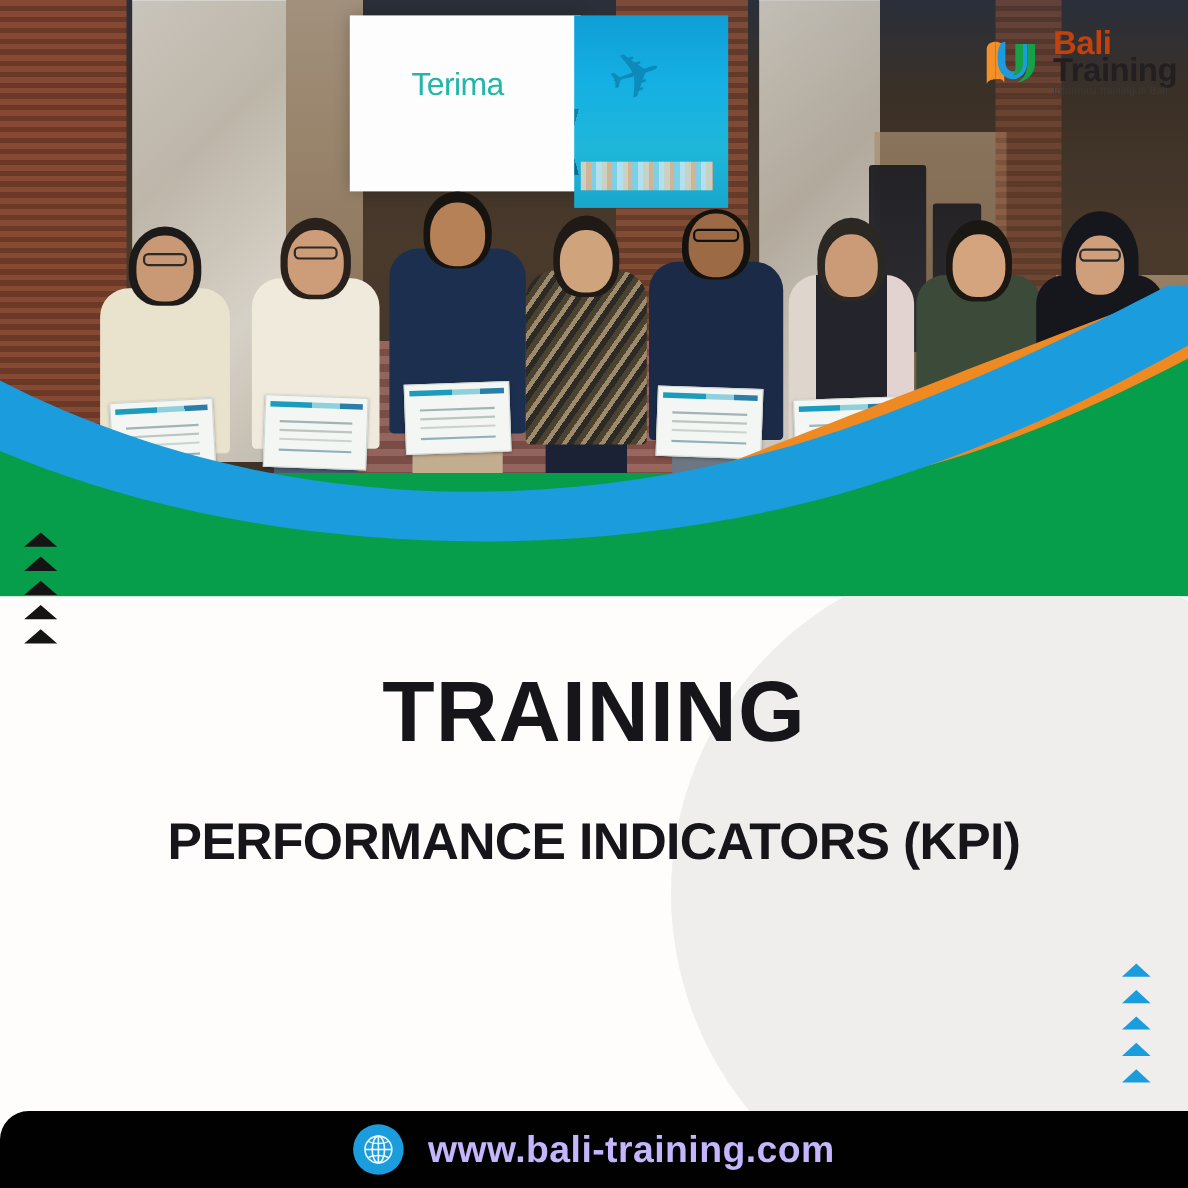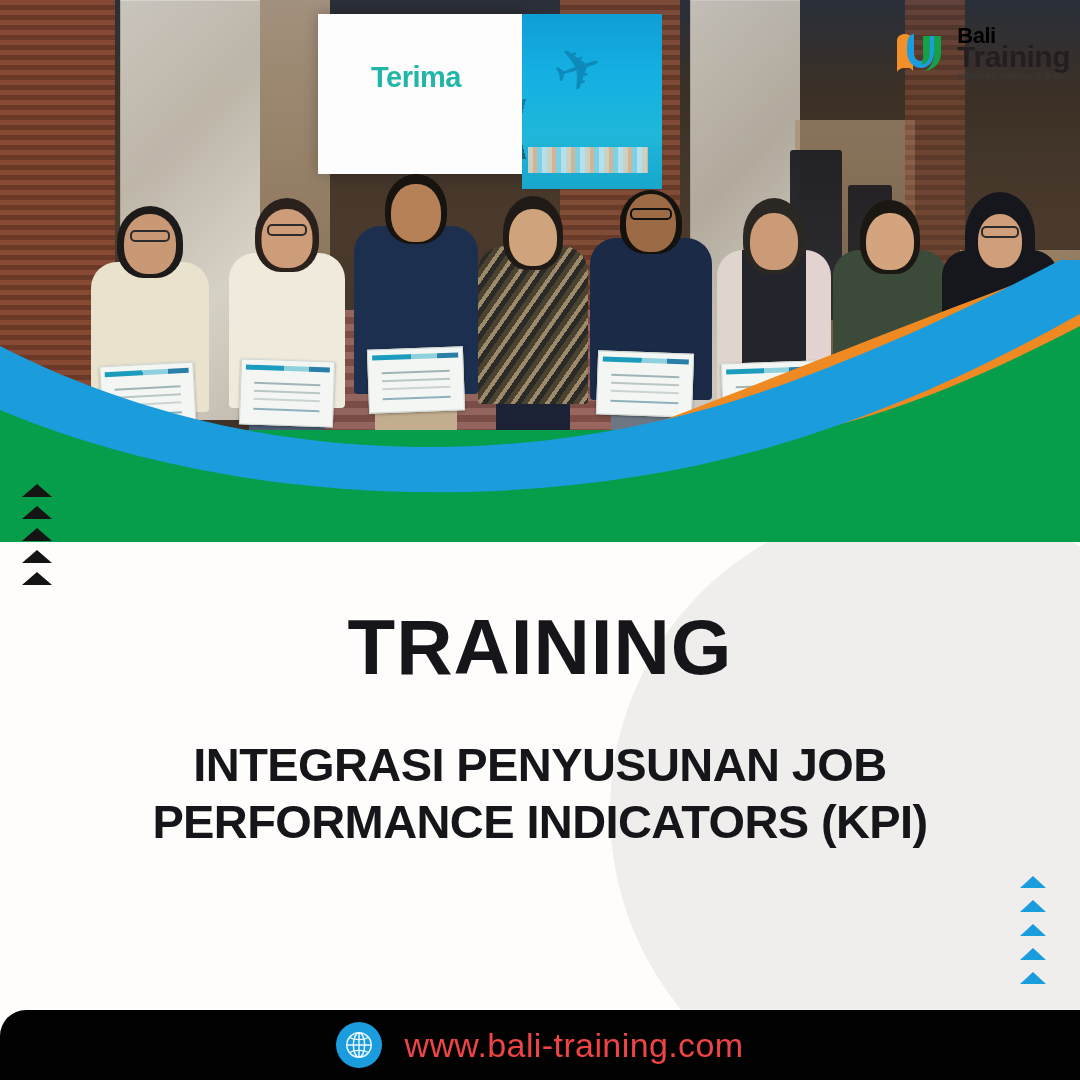--- a/index.html
+++ b/index.html
@@ -97,21 +97,21 @@
   
   .screen {
     position:absolute; left:318px; top:14px; width:210px; height:160px;
     background:#fdfdfd;
     box-shadow:0 0 14px rgba(0,0,0,.25);
   }
   .screen-txt {
     position:absolute; left:0; right:14px; top:48px;
     text-align:center;
     color:#21b6a8;
-    font-weight:700;
+    font-weight:400;
     font-size:29px;
     line-height:1.05;
     letter-spacing:-.5px;
   }
   .screen-txt span { display:block; }
   
   .screen2 {
     position:absolute; left:522px; top:14px; width:140px; height:175px;
     background:linear-gradient(to bottom,#0e9ed6 0%,#15b0e3 35%,#1fb7d9 70%,#18a6cc 100%);
     overflow:hidden;
@@ -272,36 +272,36 @@
     gap:22px;
   }
   .globe {
     width:46px; height:46px; border-radius:50%;
     background:#1B9CDC;
     display:flex; align-items:center; justify-content:center;
     flex:0 0 auto;
   }
   .globe svg { display:block; }
   .site-url {
-    color:#ef4444;
+    color:#c4b5fd;
     font-size:34px;
-    font-weight:400;
+    font-weight:700;
     letter-spacing:.4px;
   }
 
   
   .logo {
     position:absolute; right:10px; top:26px;
     display:flex; align-items:center; gap:8px;
     z-index:7;
   }
   .logo-mark { position:relative; width:56px; height:52px; flex:0 0 auto; }
   .logo-text { line-height:.92; }
   .logo-l1 {
-    font-size:22px; font-weight:800; color:#000000; letter-spacing:-.5px;
+    font-size:30px; font-weight:800; color:#c2410c; letter-spacing:-.5px;
   }
   .logo-l2 {
     font-size:30px; font-weight:800; color:#231f20; letter-spacing:-.5px;
     margin-top:-3px;
   }
   .logo-tag {
     font-size:9.5px; color:#3a3a3a; letter-spacing:.1px; margin-top:1px;
   }
 </style>
 </head>
@@ -425,21 +425,20 @@
     <div class="chev"></div>
     <div class="chev"></div>
     <div class="chev"></div>
   </div>
 
   <div class="body-area">
     <div class="soft-circle"></div>
     <div class="title-wrap">
       <div class="title-main">TRAINING</div>
       <div class="title-sub">
-        <span>INTEGRASI PENYUSUNAN JOB</span>
         <span>PERFORMANCE INDICATORS (KPI)</span>
       </div>
     </div>
   </div>
 
   <div class="chev-right">
     <div class="chev"></div>
     <div class="chev"></div>
     <div class="chev"></div>
     <div class="chev"></div>

